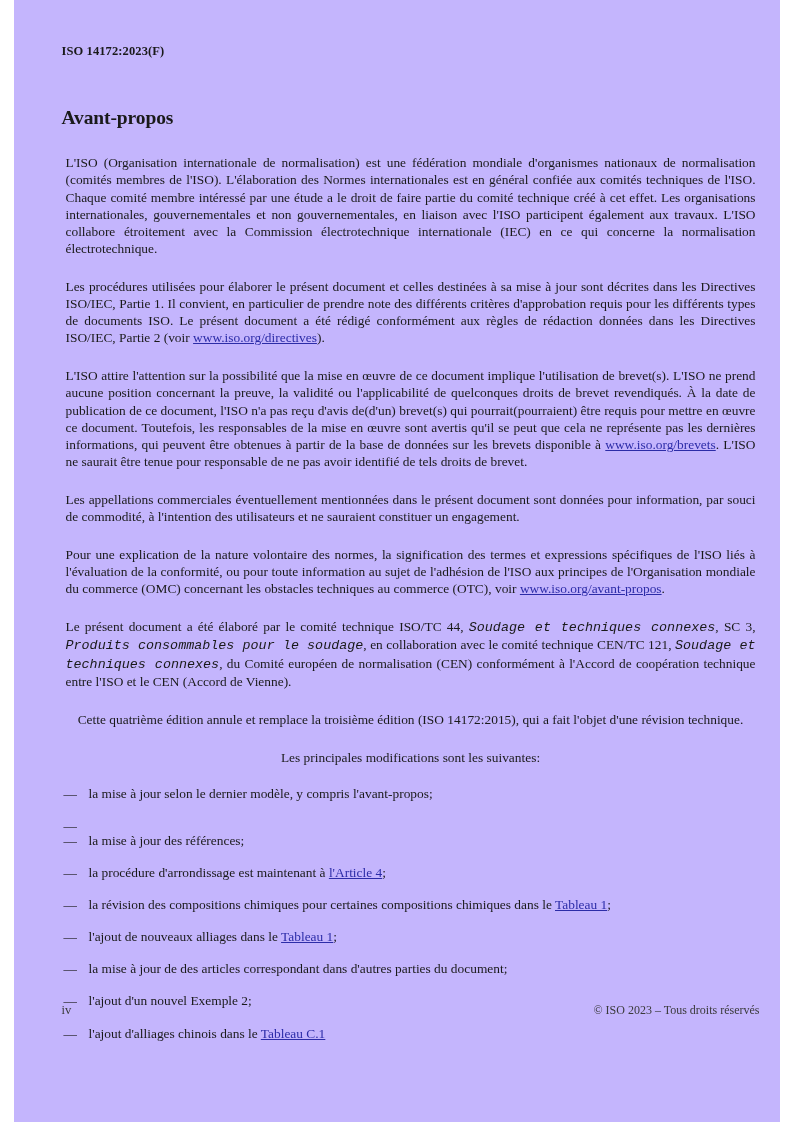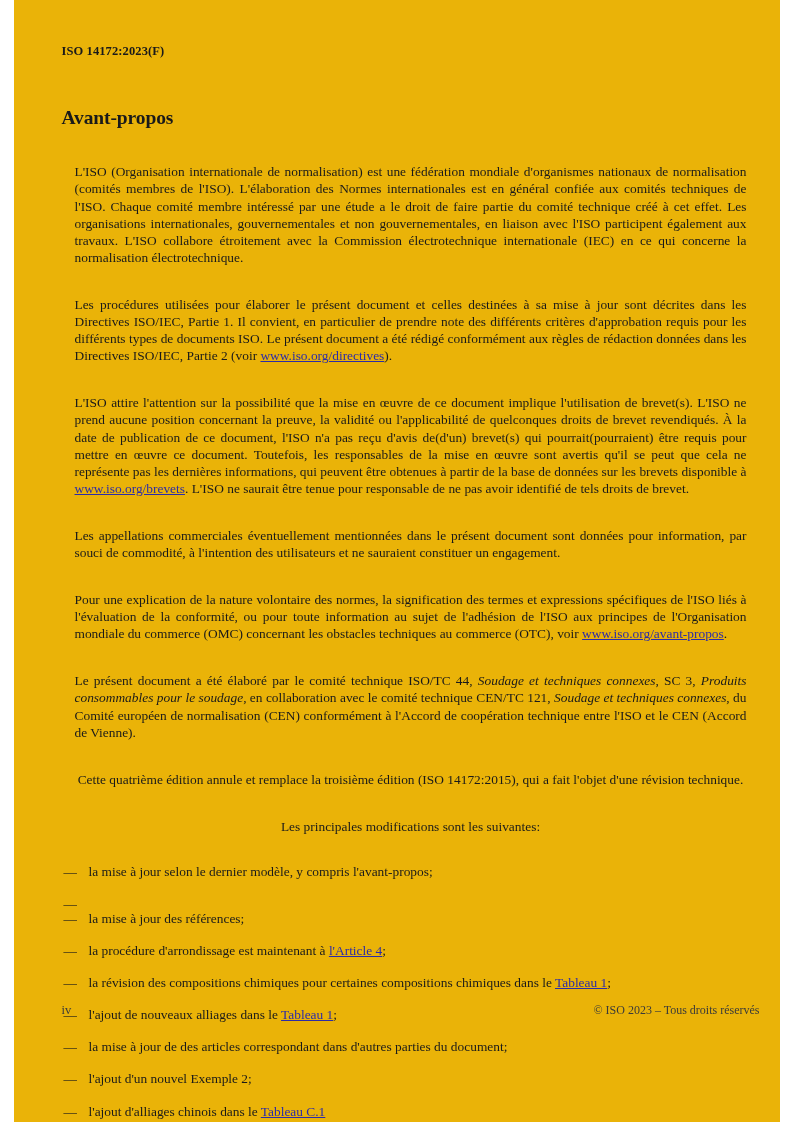--- a/index.html
+++ b/index.html
@@ -10,21 +10,21 @@
   }
   body {
     font-family: "Liberation Serif", "DejaVu Serif", serif;
     color: #1a1a1a;
   }
   .page {
     position: relative;
     width: 766px;
     height: 1122px;
     margin: 0 auto;
-    background: #eab308;
+    background: #c4b5fd;
     box-sizing: border-box;
     overflow: hidden;
   }
   .content {
     position: absolute;
     left: 48px;
     top: 0;
     width: 698px;
   }
   .doc-ref {
@@ -36,21 +36,21 @@
   }
   .page-heading {
     margin-top: 47px;
     margin-bottom: 0;
     font-size: 19.5px;
     font-weight: bold;
     letter-spacing: -0.1px;
     line-height: 1.2;
   }
   p.body-para {
-    margin: 13px;
+    margin: 4px;
     padding-top: 17px;
     font-size: 13.4px;
     line-height: 17.1px;
     text-align: justify;
     text-justify: inter-word;
     hyphens: none;
   }
   p.body-para.first {
     padding-top: 21px;
   }
@@ -79,20 +79,21 @@
     top: 15px;
     font-size: 13.4px;
     line-height: 17.1px;
   }
   a.doclink {
     color: #2c2ca8;
     text-decoration: underline;
   }
   .ital {
     font-style: italic;
+    font-family: Liberation Mono, monospace;
   }
   .footer {
     position: absolute;
     left: 48px;
     width: 698px;
     top: 1003px;
     display: flex;
     justify-content: space-between;
     align-items: baseline;
     font-size: 12.2px;

